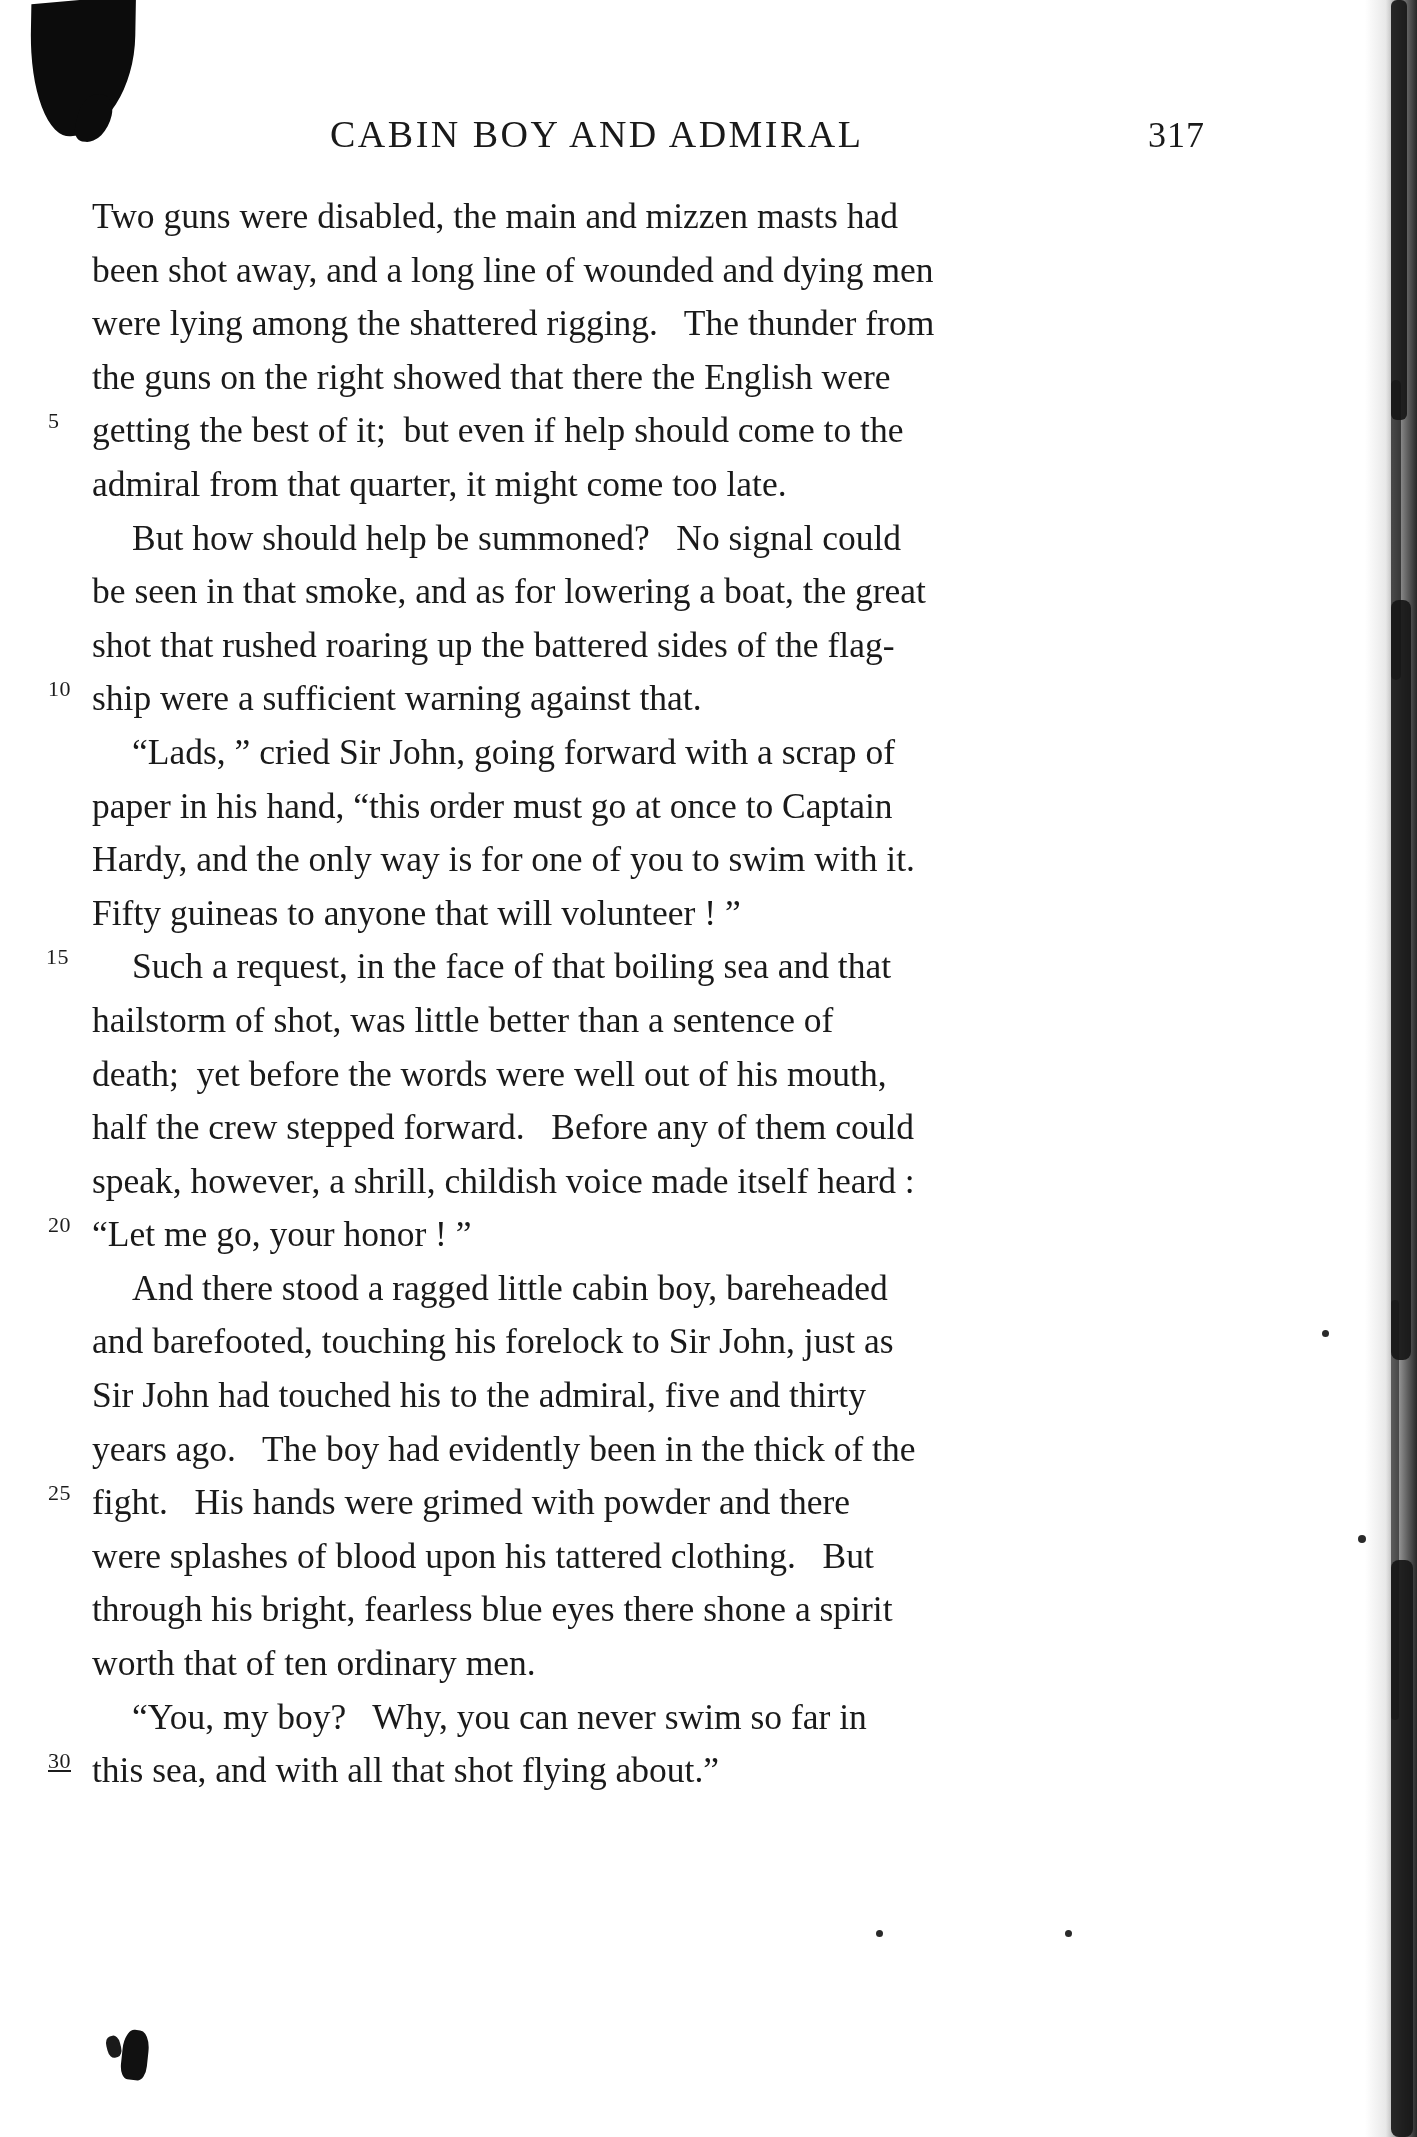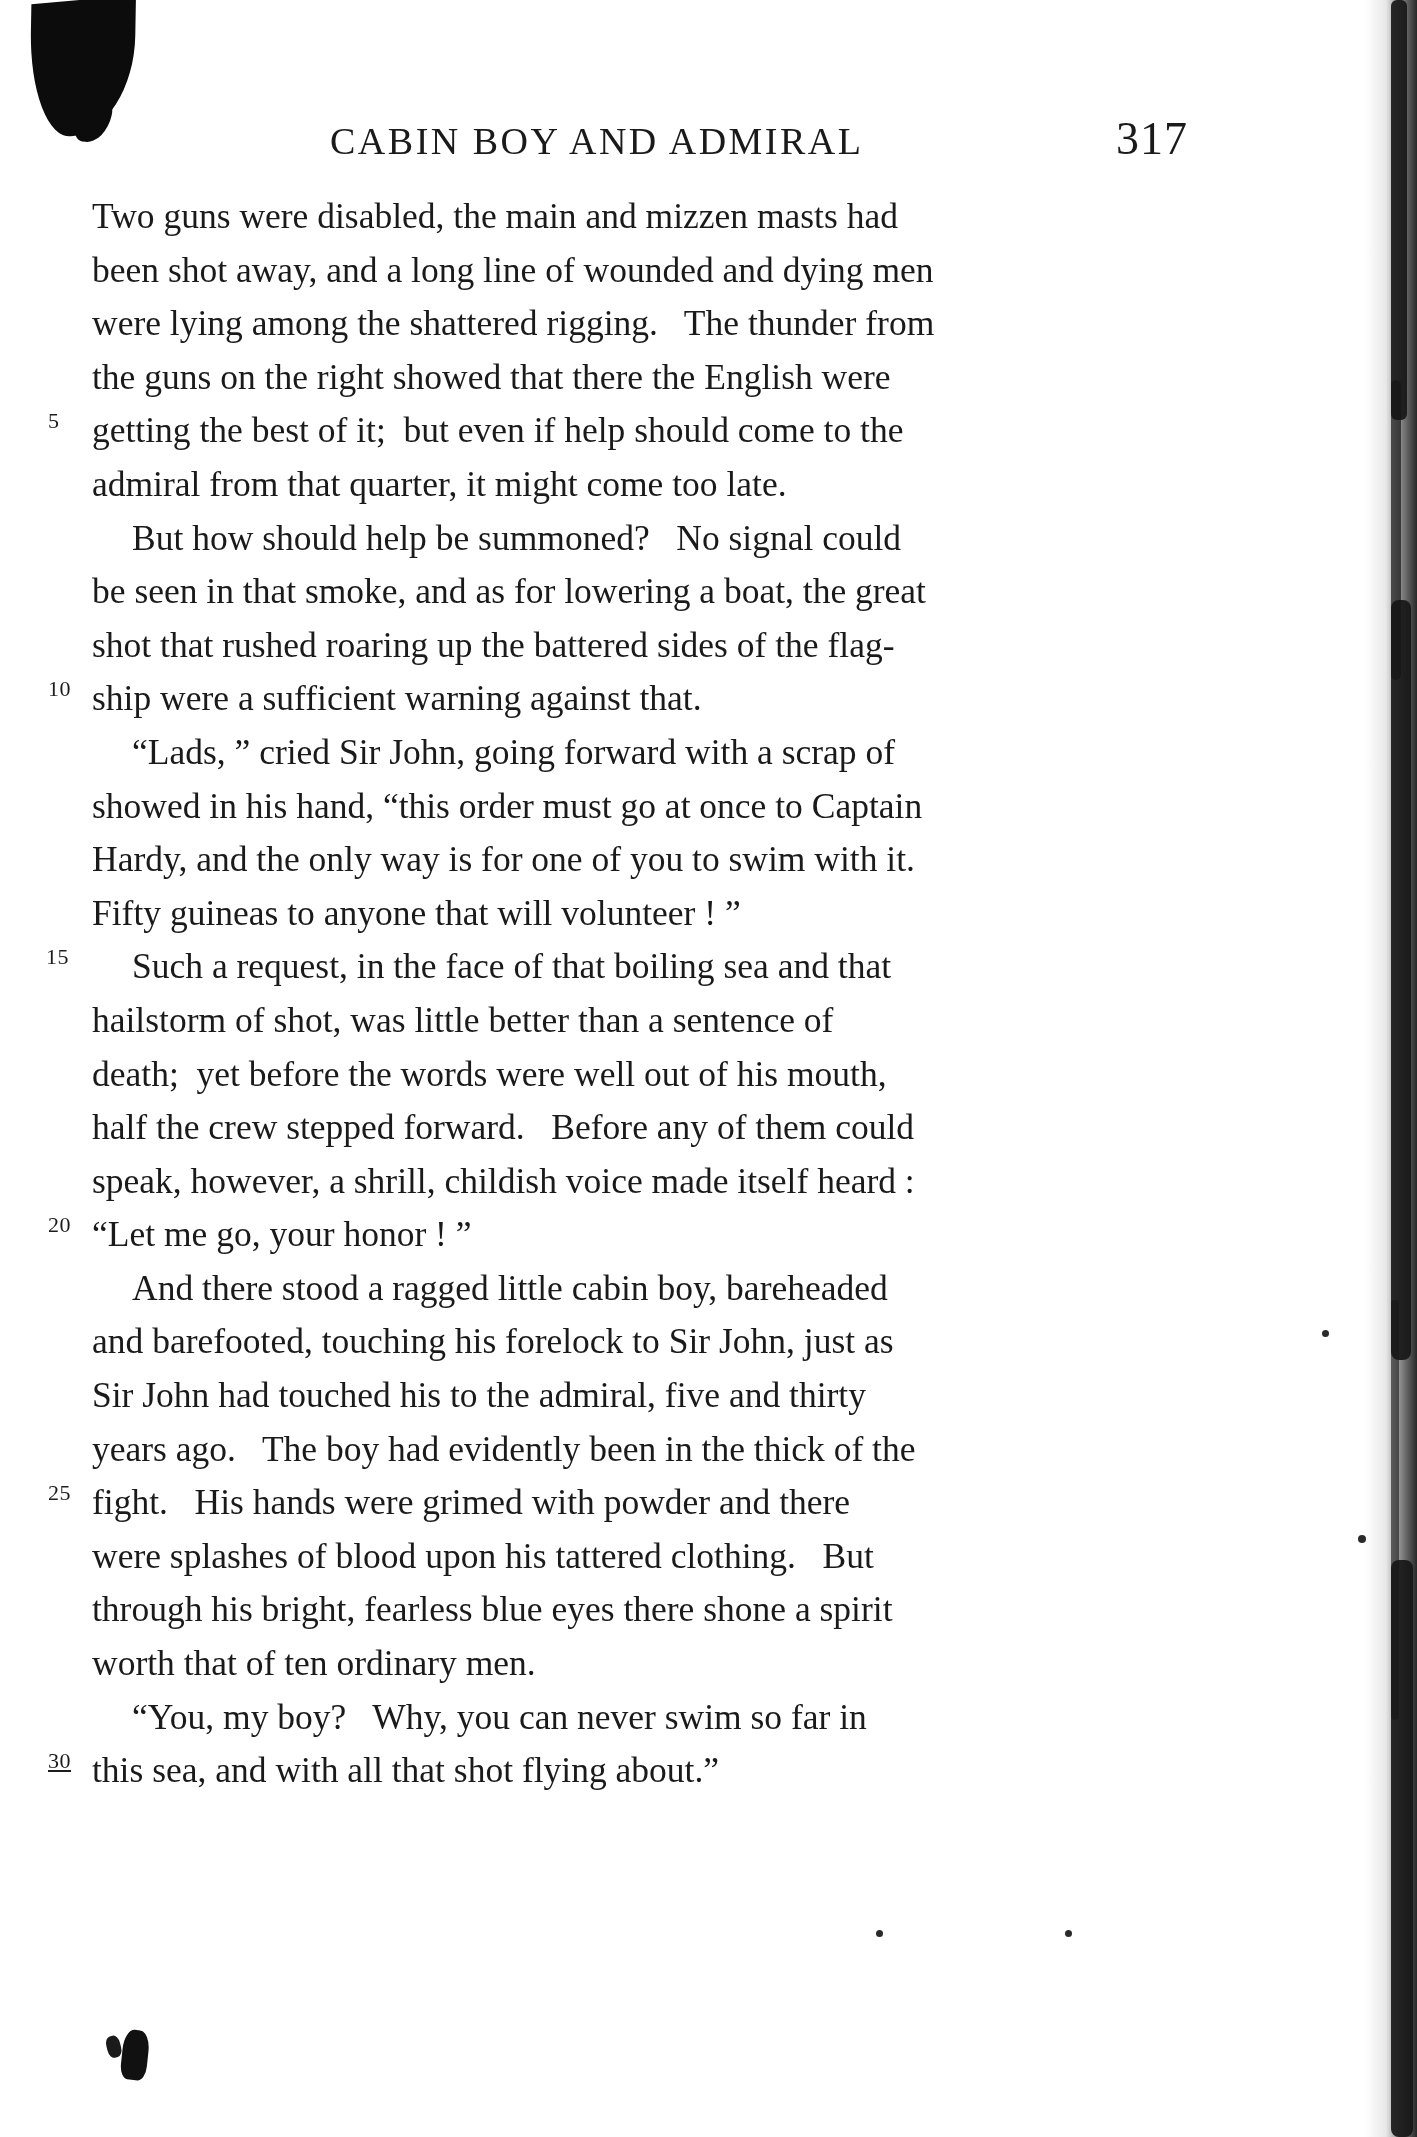--- a/index.html
+++ b/index.html
@@ -98,24 +98,24 @@
     justify-content: flex-start;
   }
   .running-head {
     font-size: 38px;
     letter-spacing: 2.5px;
     font-variant: normal;
     white-space: nowrap;
     margin-left: 240px;
   }
   .folio {
-    font-size: 46px;
+    font-size: 36px;
     letter-spacing: 1px;
     margin-left: auto;
-    margin-right: 22px;
+    margin-right: 5px;
   }
 
   .body-col {
     position: absolute;
     left: 92px;
     top: 190px;
     width: 1106px;
   }
   .para {
     position: relative;
@@ -203,21 +203,21 @@
         </span>
       <span class="ln"><span>ship were a sufficient warning against that.</span></span>
     </p>
 
     <p class="para">
       <span class="ln just">
           <span class="indent"></span>
           <span>“Lads, ” cried Sir John, going forward with a scrap of</span>
         </span>
       <span class="ln just">
-          <span>showed in his hand, “this order must go at once to Captain</span>
+          <span>paper in his hand, “this order must go at once to Captain</span>
         </span>
       <span class="ln just">
           <span>Hardy, and the only way is for one of you to swim with it.</span>
         </span>
       <span class="ln"><span>Fifty guineas to anyone that will volunteer ! ”</span></span>
     </p>
 
     <p class="para">
       <span class="ln just">
           <span class="indent"></span>

